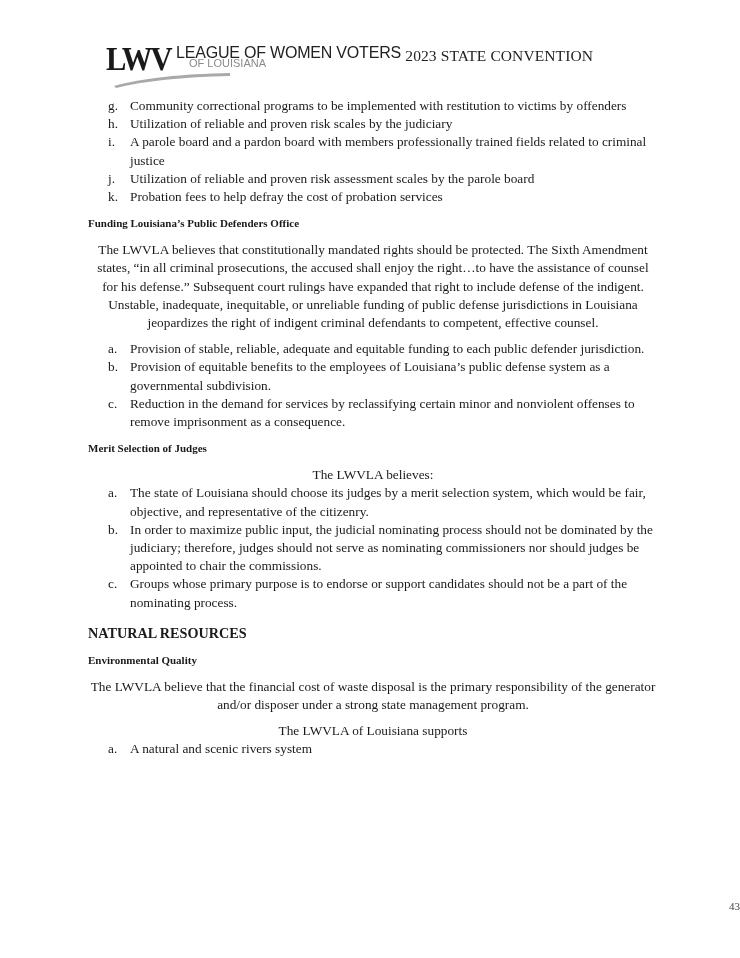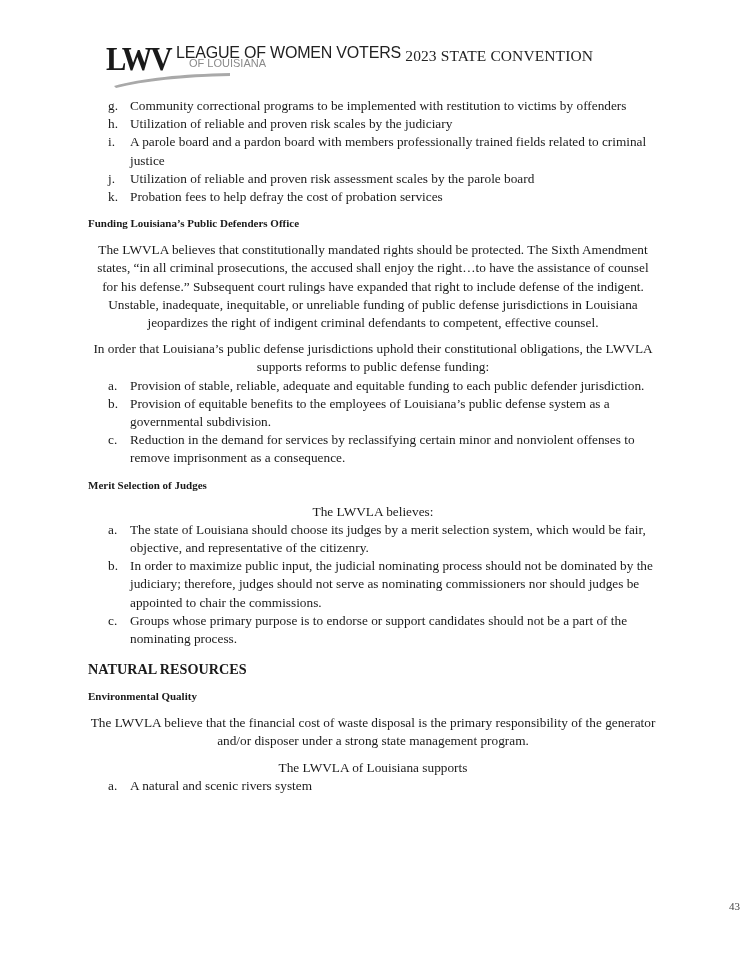--- a/index.html
+++ b/index.html
@@ -45,21 +45,20 @@
   <ol class="list">
     <li><span class="mk">g.</span><span>Community correctional programs to be implemented with restitution to victims by offenders</span></li>
     <li><span class="mk">h.</span><span>Utilization of reliable and proven risk scales by the judiciary</span></li>
     <li><span class="mk">i.</span><span>A parole board and a pardon board with members professionally trained fields related to criminal justice</span></li>
     <li><span class="mk">j.</span><span>Utilization of reliable and proven risk assessment scales by the parole board</span></li>
     <li><span class="mk">k.</span><span>Probation fees to help defray the cost of probation services</span></li>
   </ol>
 
   <h3>Funding Louisiana’s Public Defenders Office</h3>
   <p>The LWVLA believes that constitutionally mandated rights should be protected. The Sixth Amendment states, “in all criminal prosecutions, the accused shall enjoy the right…to have the assistance of counsel for his defense.”  Subsequent court rulings have expanded that right to include defense of the indigent. Unstable, inadequate, inequitable, or unreliable funding of public defense jurisdictions in Louisiana jeopardizes the right of indigent criminal defendants to competent, effective counsel.</p>
-  <p style="margin-bottom:0">In order that Louisiana’s public defense jurisdictions uphold their constitutional obligations, the LWVLA supports reforms to public defense funding:</p>
   <ol class="list">
     <li><span class="mk">a.</span><span>Provision of stable, reliable, adequate and equitable funding to each public defender jurisdiction.</span></li>
     <li><span class="mk">b.</span><span>Provision of equitable benefits to the employees of Louisiana’s public defense system as a governmental subdivision.</span></li>
     <li><span class="mk">c.</span><span>Reduction in the demand for services by reclassifying certain minor and nonviolent offenses to remove imprisonment as a consequence.</span></li>
   </ol>
 
   <h3>Merit Selection of Judges</h3>
   <p style="margin-bottom:0">The LWVLA believes:</p>
   <ol class="list">
     <li><span class="mk">a.</span><span>The state of Louisiana should choose its judges by a merit selection system, which would be fair, objective, and representative of the citizenry.</span></li>

